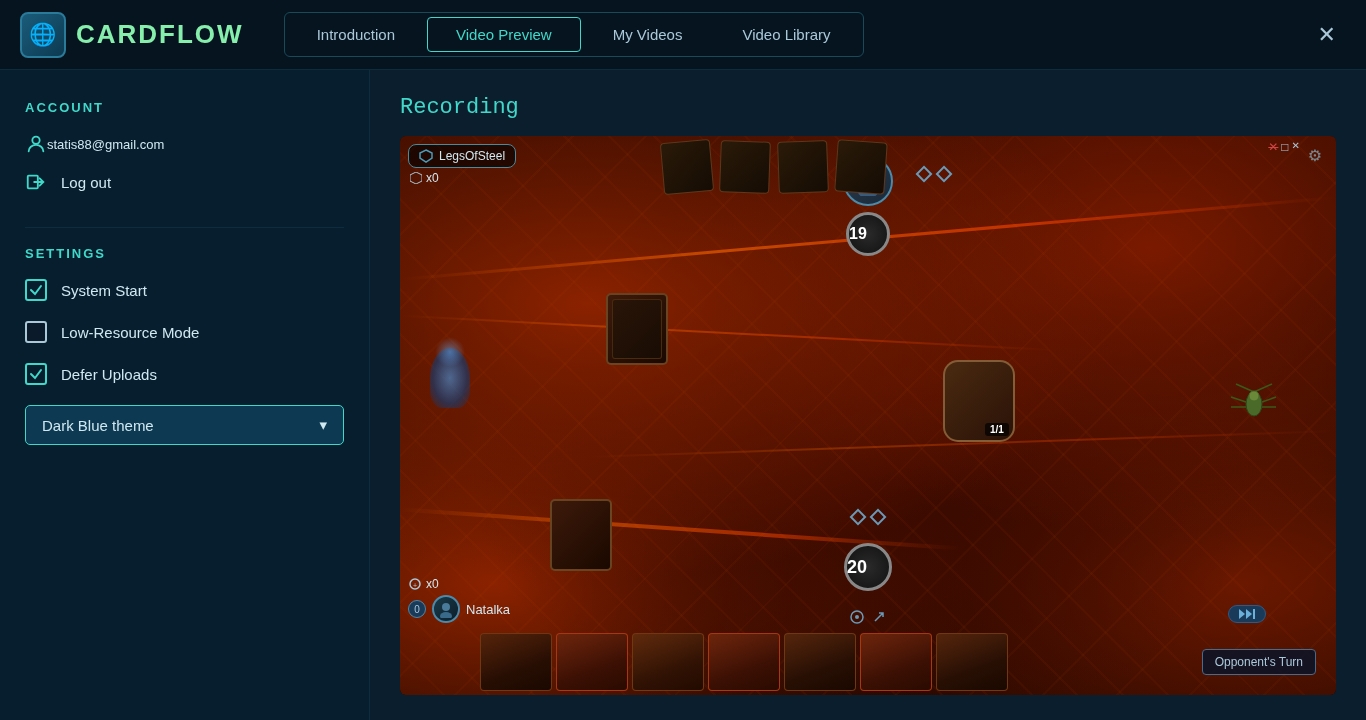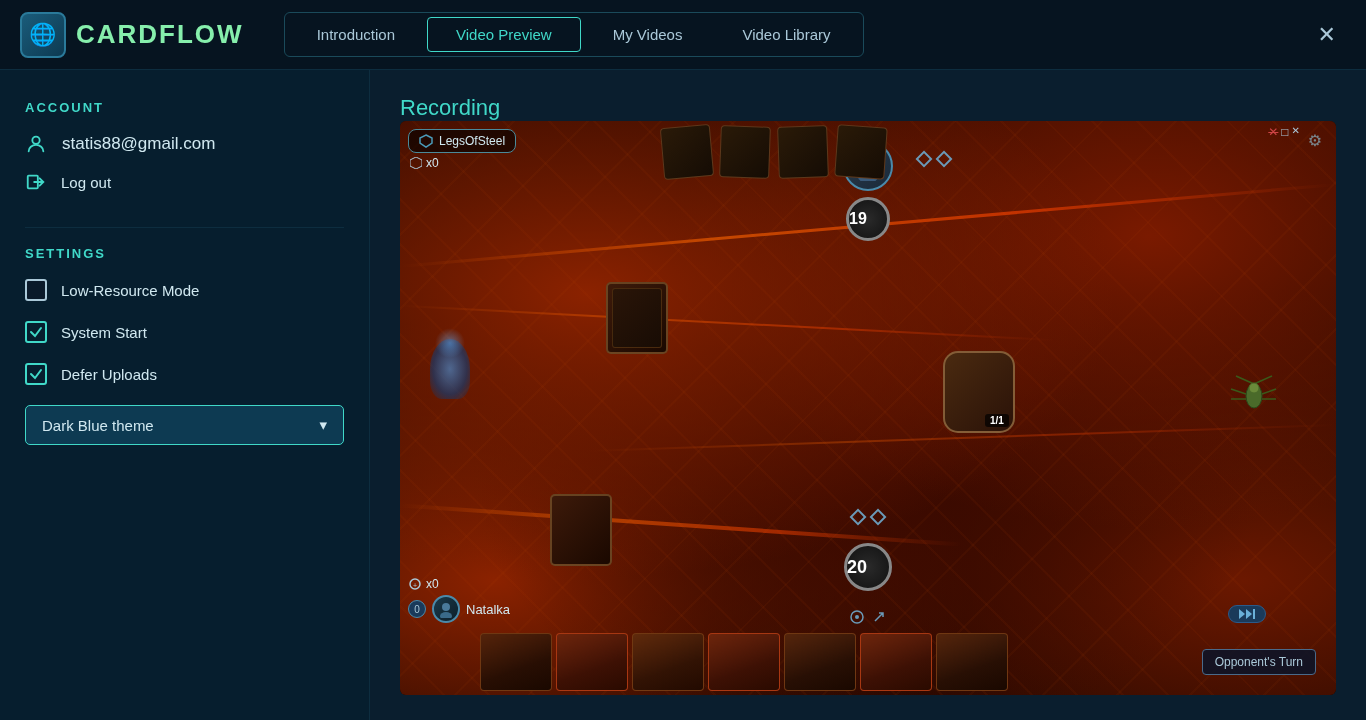--- a/index.html
+++ b/index.html
@@ -101,24 +101,24 @@
       color: #40d8c8;
       font-size: 13px;
       font-weight: 700;
       letter-spacing: 2px;
       margin-bottom: 18px;
       text-transform: uppercase;
     }
     .sidebar-item {
       display: flex;
       align-items: center;
-      gap: 15px;
+      gap: 0;
       margin-bottom: 16px;
       color: #d0e8f0;
-      font-size: 17px;
+      font-size: 13px;
     }
     .sidebar-item svg {
       flex-shrink: 0;
     }
     .sidebar-item-btn {
       display: flex;
       align-items: center;
       gap: 14px;
       margin-bottom: 16px;
       color: #d0e8f0;
@@ -195,20 +195,22 @@
       background: #0a1e2e;
       padding: 25px 30px;
       display: flex;
       flex-direction: column;
       overflow: hidden;
     }
     .recording-label {
       color: #40d8c8;
       font-size: 22px;
       font-weight: 500;
+      margin-bottom: 16px;
+      font-family: Liberation Mono, monospace;
     }
     .video-frame {
       flex: 1;
       border-radius: 6px;
       overflow: hidden;
       position: relative;
       background: #1a0a00;
     }
 
     
@@ -420,31 +422,31 @@
       </svg>
       <span>Log out</span>
     </button>
 
     <div class="divider"></div>
 
     <div class="settings-section">
       <div class="section-label">SETTINGS</div>
 
       <label class="checkbox-row">
-        <div class="checkbox-box unchecked"></div>
-        <span class="checkbox-label">Low-Resource Mode</span>
-      </label>
-
-      <label class="checkbox-row">
         <div class="checkbox-box checked">
           <svg width="14" height="14" viewBox="0 0 14 14">
             <polyline points="2,7 6,11 12,3" stroke="#40d8c8" stroke-width="2" fill="none" stroke-linecap="round"></polyline>
           </svg>
         </div>
         <span class="checkbox-label">System Start</span>
+      </label>
+
+      <label class="checkbox-row">
+        <div class="checkbox-box unchecked"></div>
+        <span class="checkbox-label">Low-Resource Mode</span>
       </label>
 
       <label class="checkbox-row">
         <div class="checkbox-box checked">
           <svg width="14" height="14" viewBox="0 0 14 14">
             <polyline points="2,7 6,11 12,3" stroke="#40d8c8" stroke-width="2" fill="none" stroke-linecap="round"></polyline>
           </svg>
         </div>
         <span class="checkbox-label">Defer Uploads</span>
       </label>

